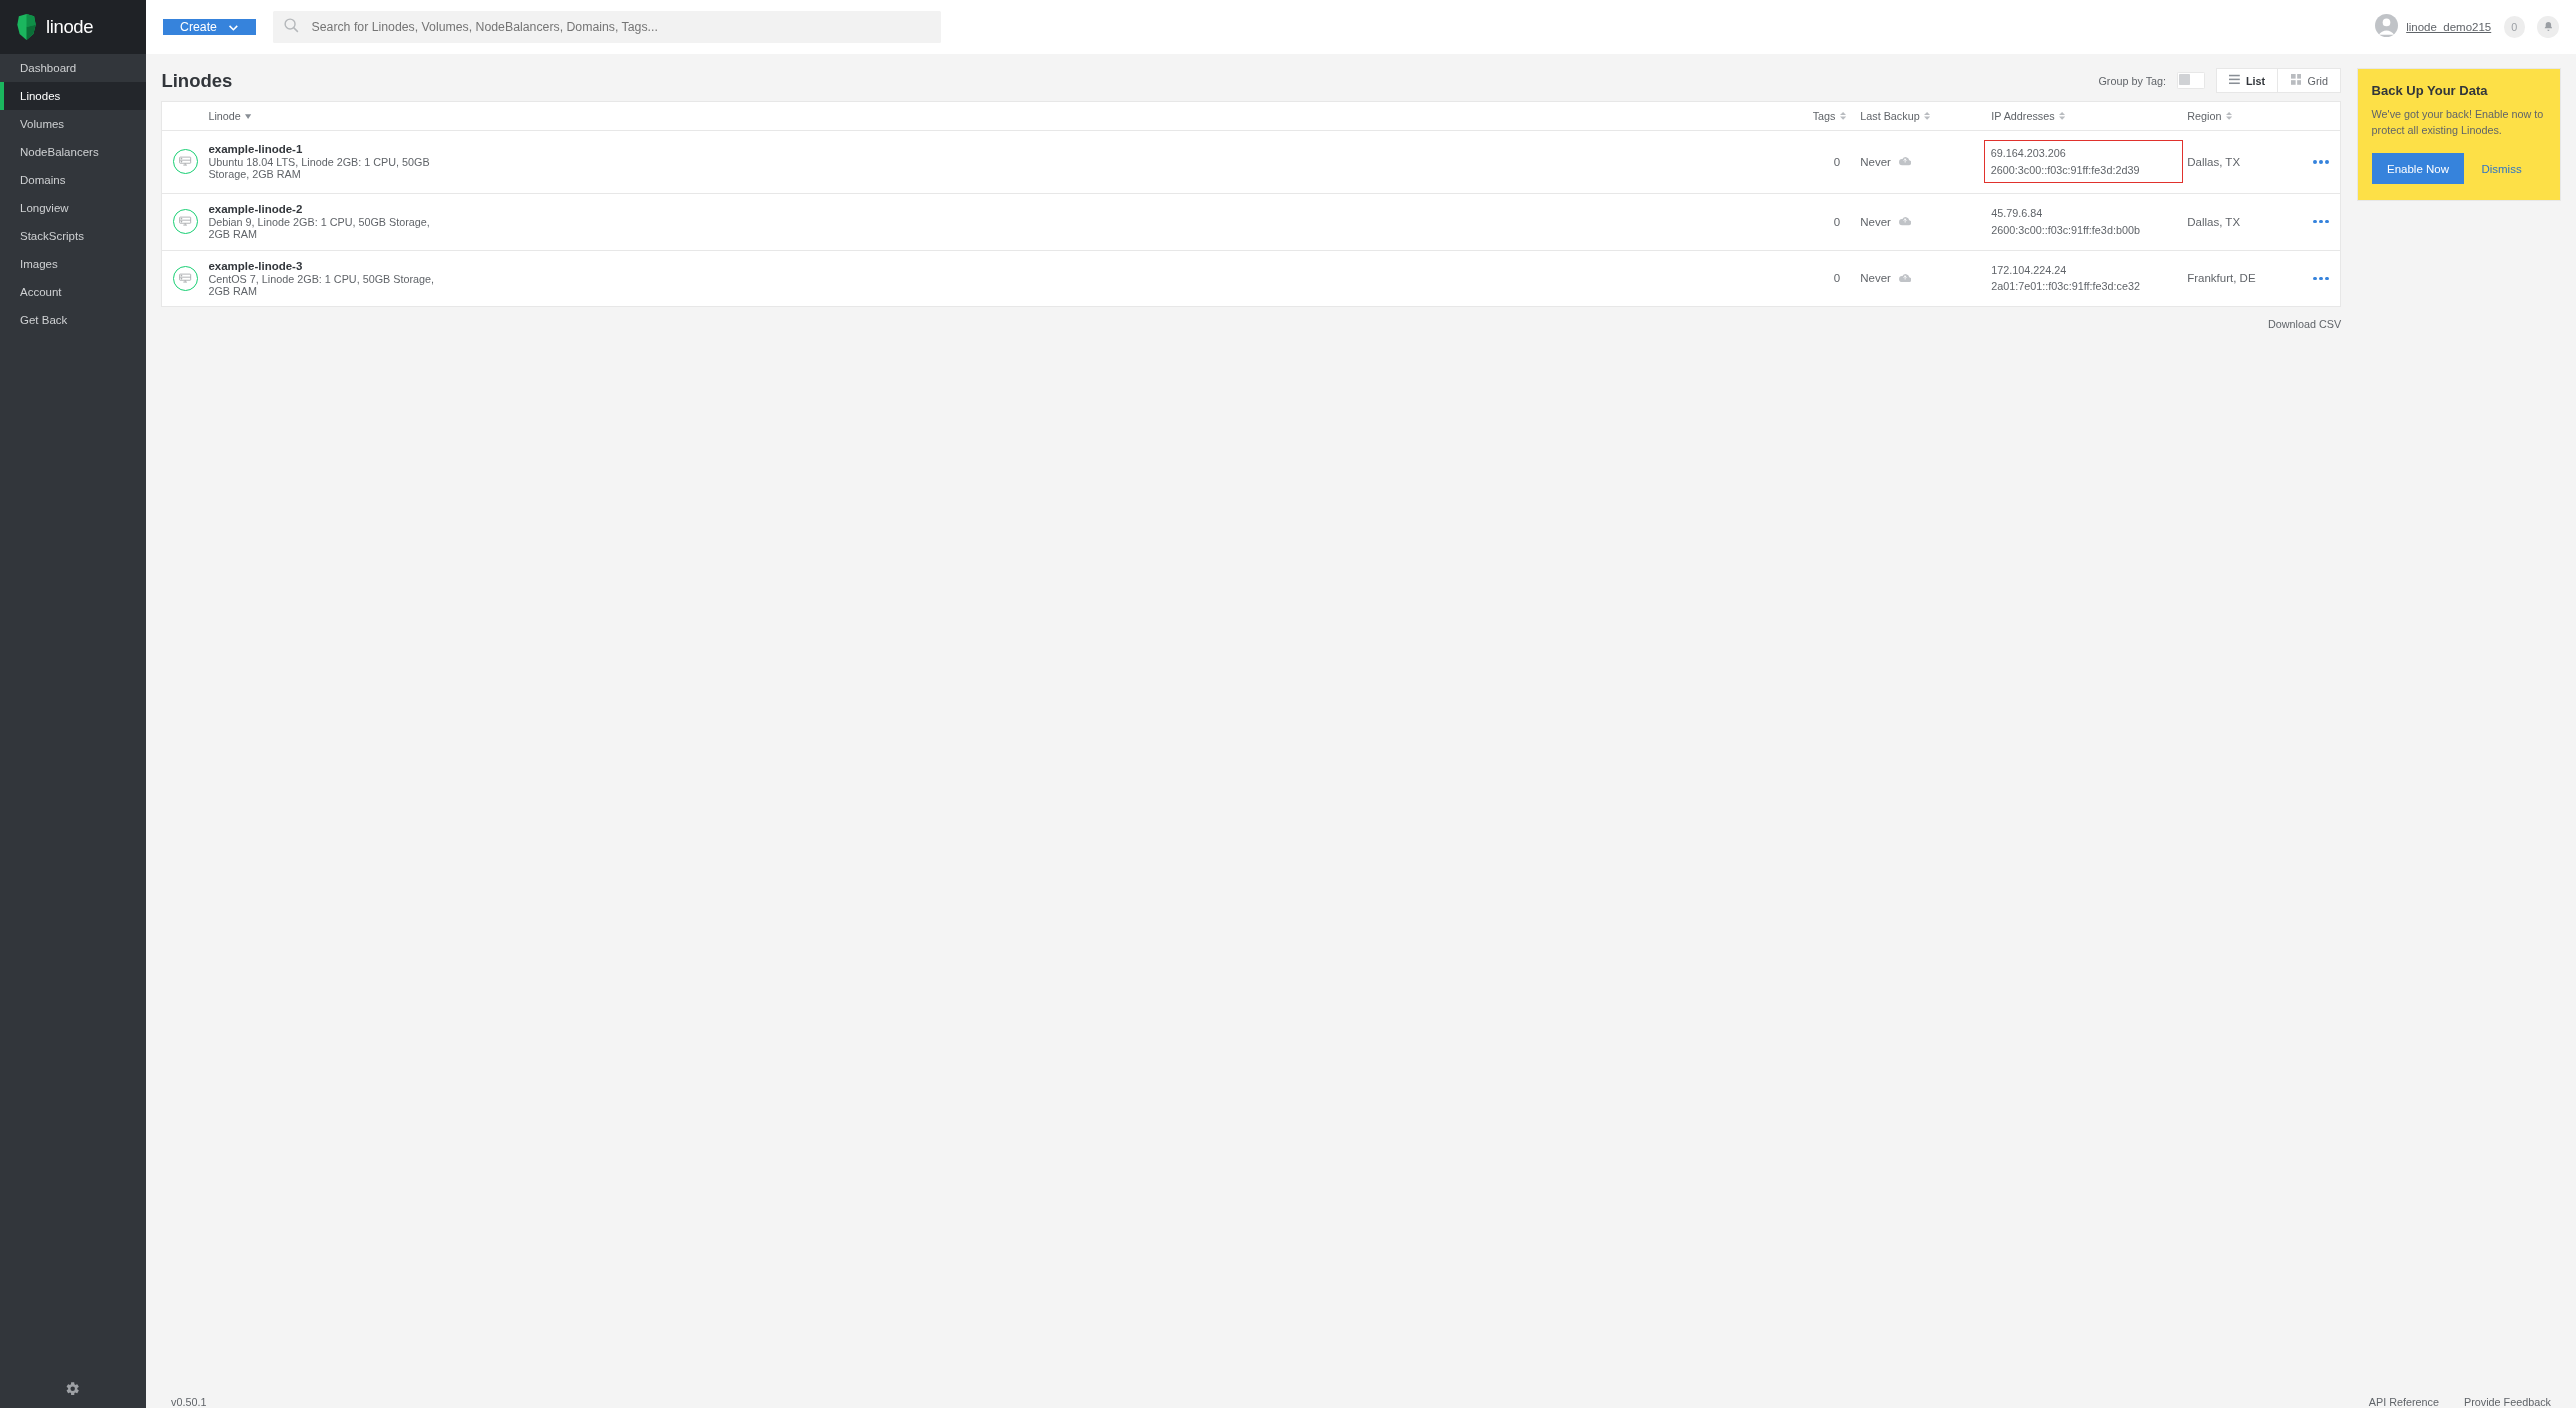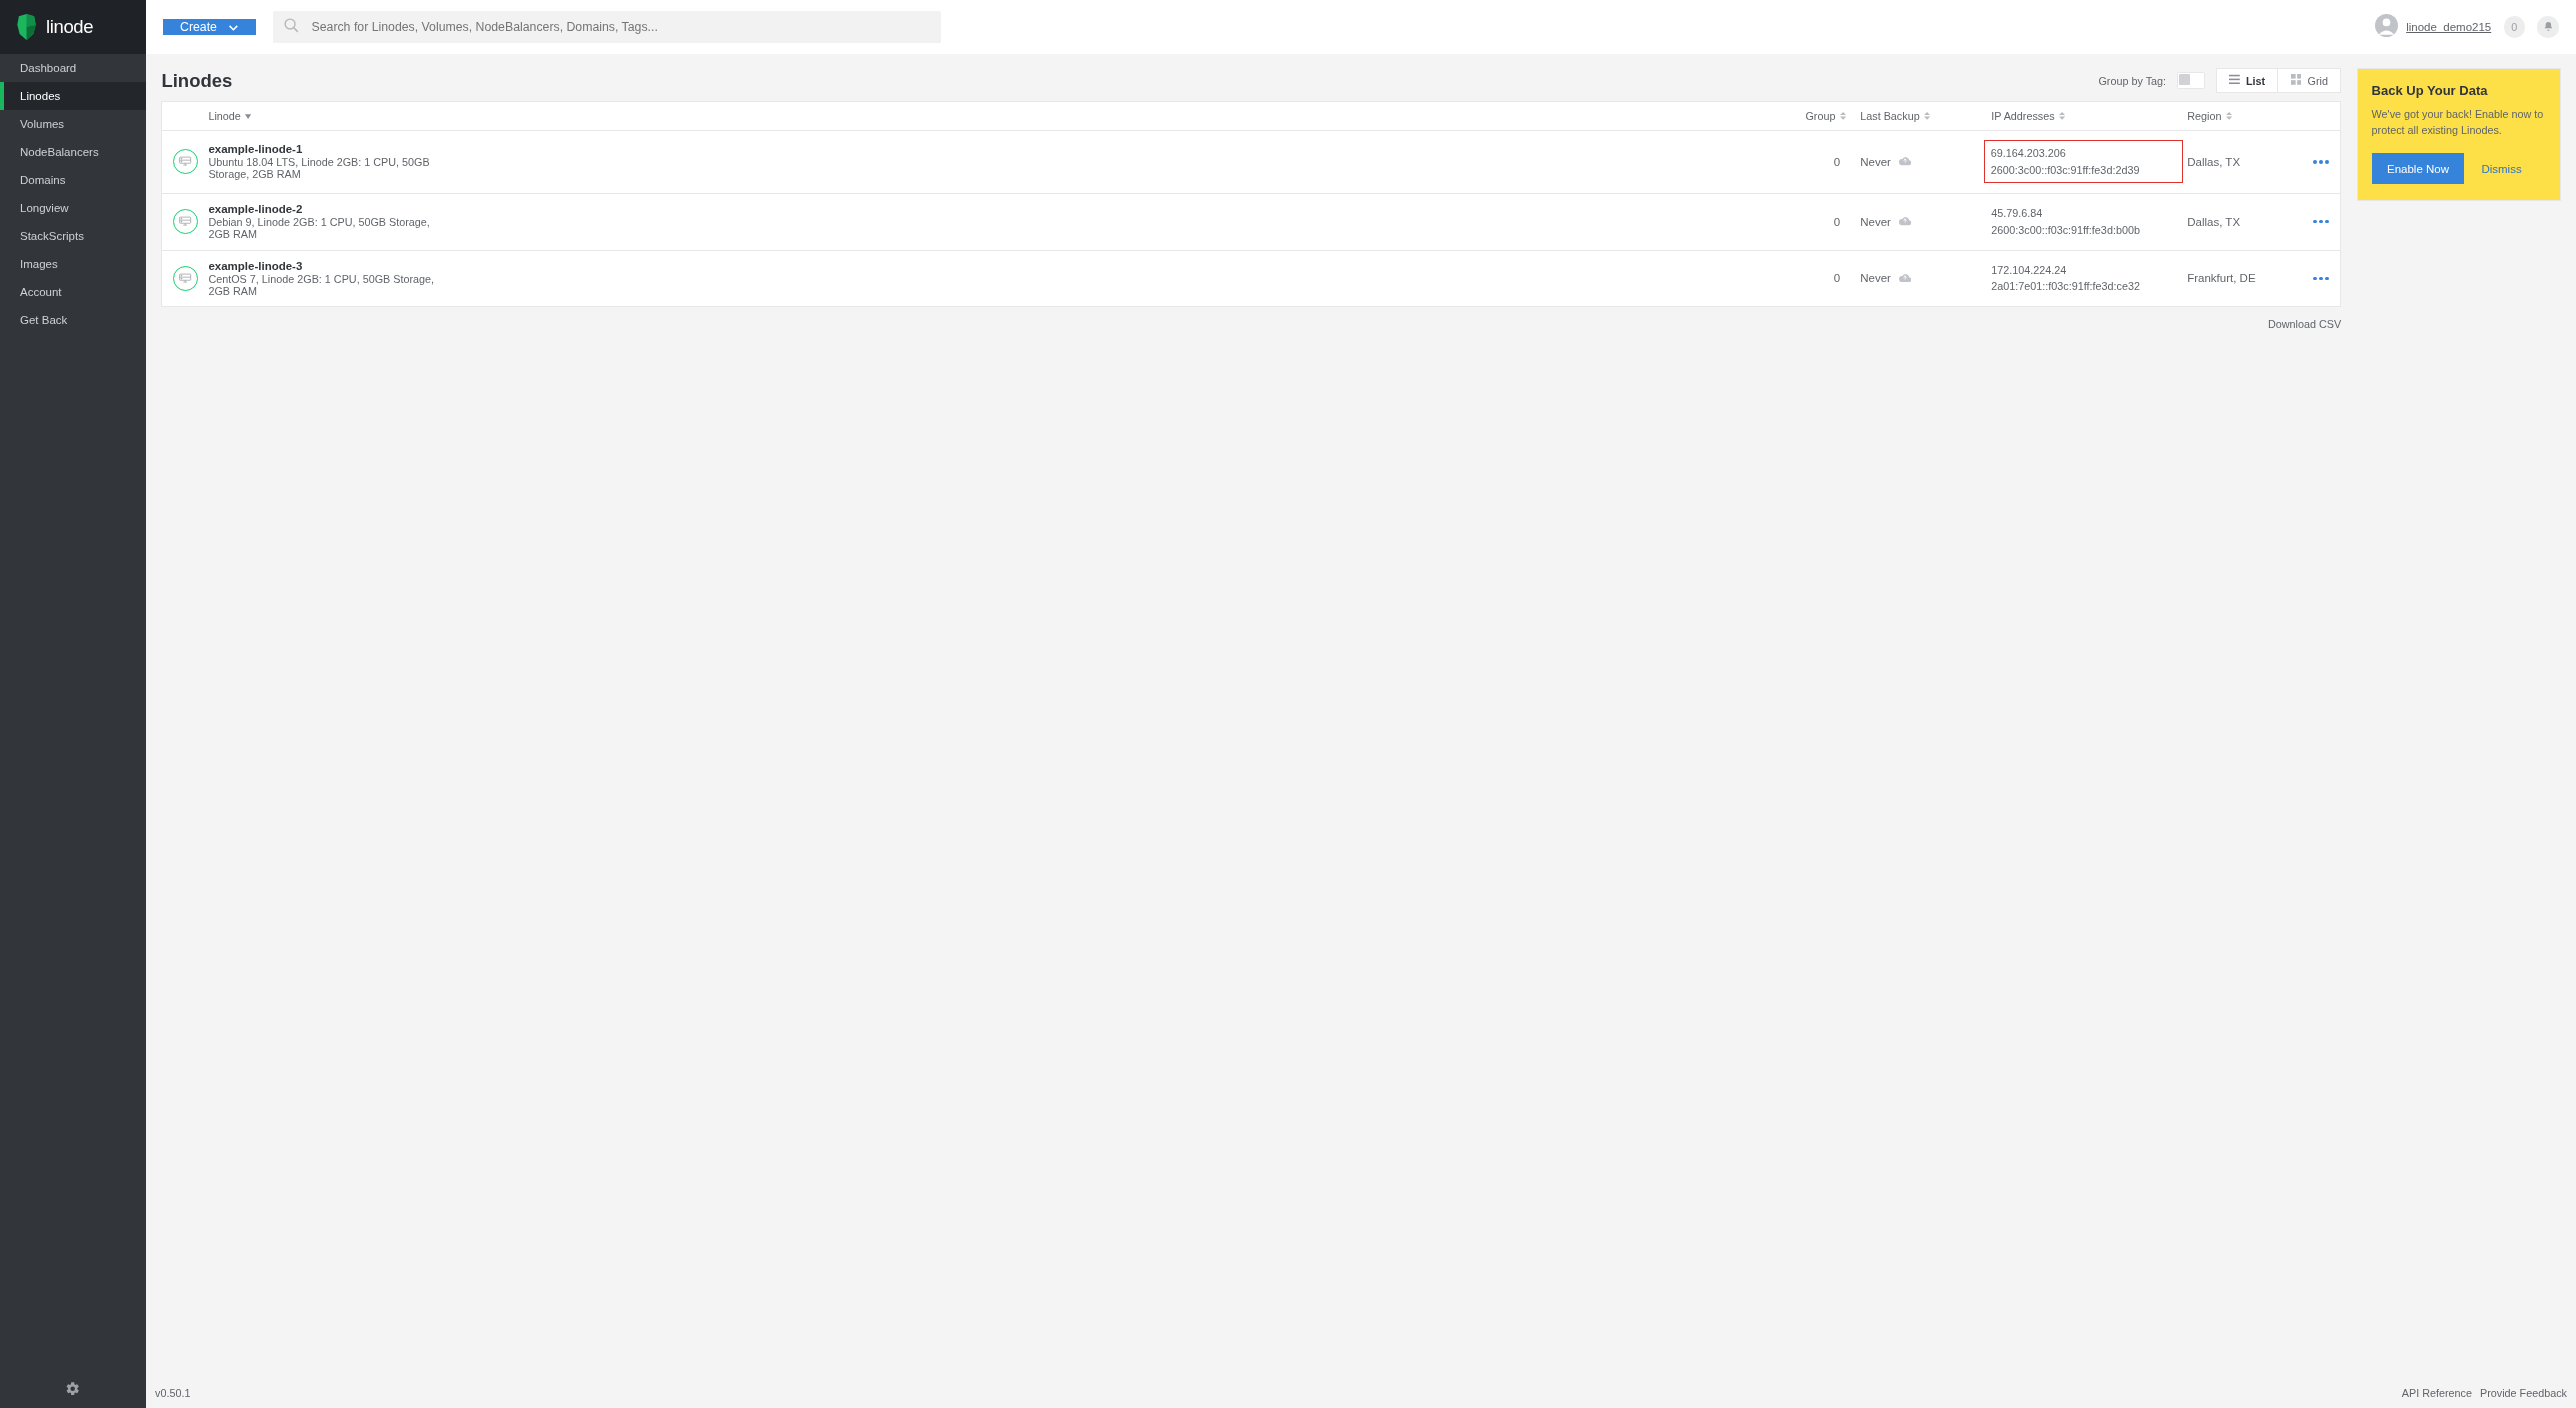--- a/index.html
+++ b/index.html
@@ -93,21 +93,21 @@
 
   
   .promo{width:174px;flex:0 0 174px;background:#fde047;border:0.8px solid var(--border);padding:14px 14px 15.4px 14px;}
   .promo h3{margin:0 0 7.7px 0;font-size:13px;}
   .promo p{margin:0 0 15.4px 0;font-size:10.8px;color:var(--text-subtle);line-height:1.5;}
   .promo-actions{display:flex;align-items:center;gap:17px;}
   .btn-primary{background:var(--blue);color:#fff;border:none;height:31px;padding:0 15.4px;font-size:11.5px;cursor:pointer;}
   .link{color:var(--blue-text);font-size:11.5px;cursor:pointer;}
 
   
-  .footer{height:31px;display:flex;align-items:center;padding:0 9px;font-size:10.8px;color:var(--text-subtle);gap:8px;}
+  .footer{height:31px;display:flex;align-items:flex-end;padding:0 25px;font-size:10.8px;color:var(--text-subtle);gap:25px;}
   .footer-spacer{flex:1;}
 </style>
 </head>
 <body>
 
 <div class="app">
 
   <aside class="sidebar">
     <div class="brand">
       <span class="brand-logo">
@@ -237,21 +237,21 @@
         <div class="table">
           <div class="trow thead">
             <div></div>
             <div class="th">
               <span>Linode</span>
               <span><svg class="sort" viewBox="0 0 8 10" fill="#888e95">
                     <polygon points="0,3 8,3 4,9"></polygon>
                   </svg></span>
             </div>
             <div class="th tags">
-              <span>Group</span>
+              <span>Tags</span>
               <span><svg class="sort" viewBox="0 0 8 10" fill="#b9bcc0">
                     <polygon points="0,4 8,4 4,0"></polygon>
                     <polygon points="0,6 8,6 4,10"></polygon>
                   </svg></span>
             </div>
             <div class="th">
               <span>Last Backup</span>
               <span><svg class="sort" viewBox="0 0 8 10" fill="#b9bcc0">
                     <polygon points="0,4 8,4 4,0"></polygon>
                     <polygon points="0,6 8,6 4,10"></polygon>

